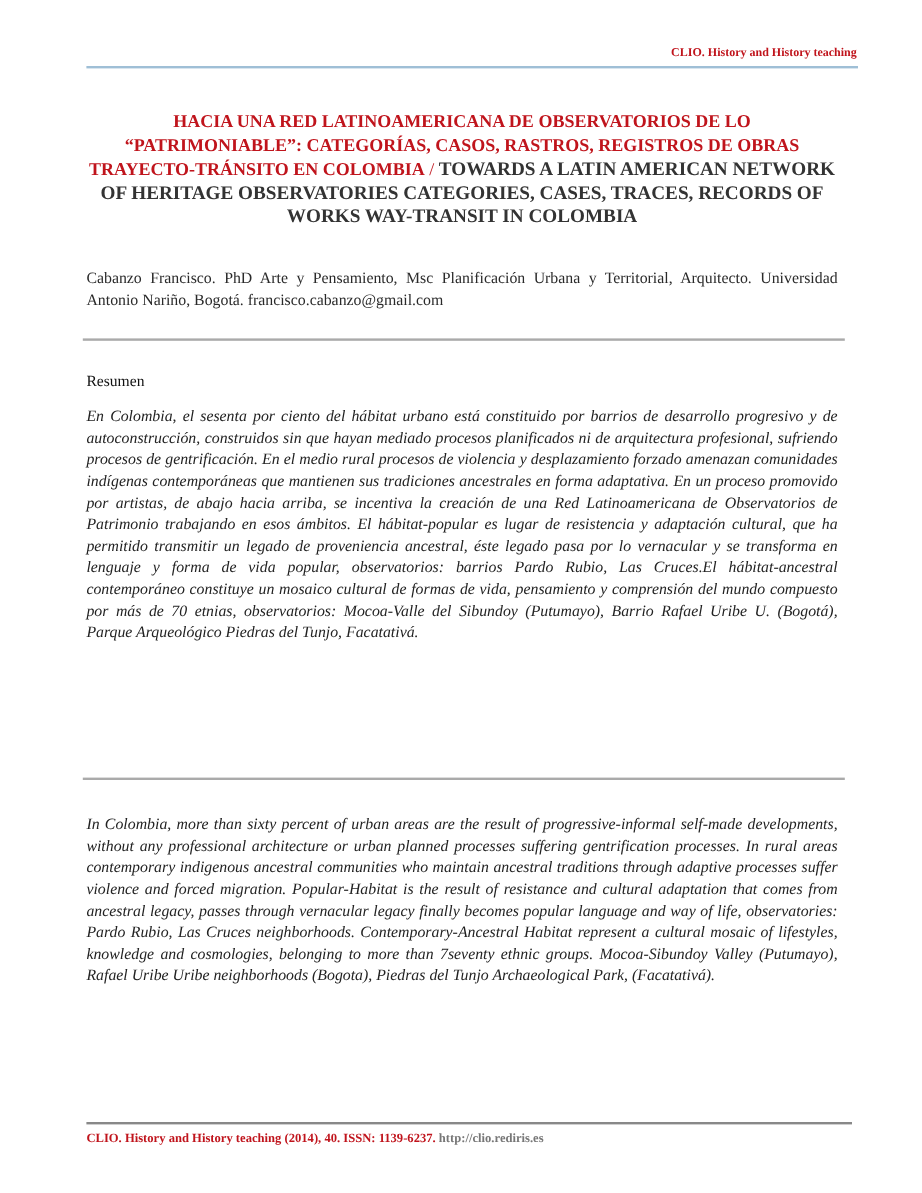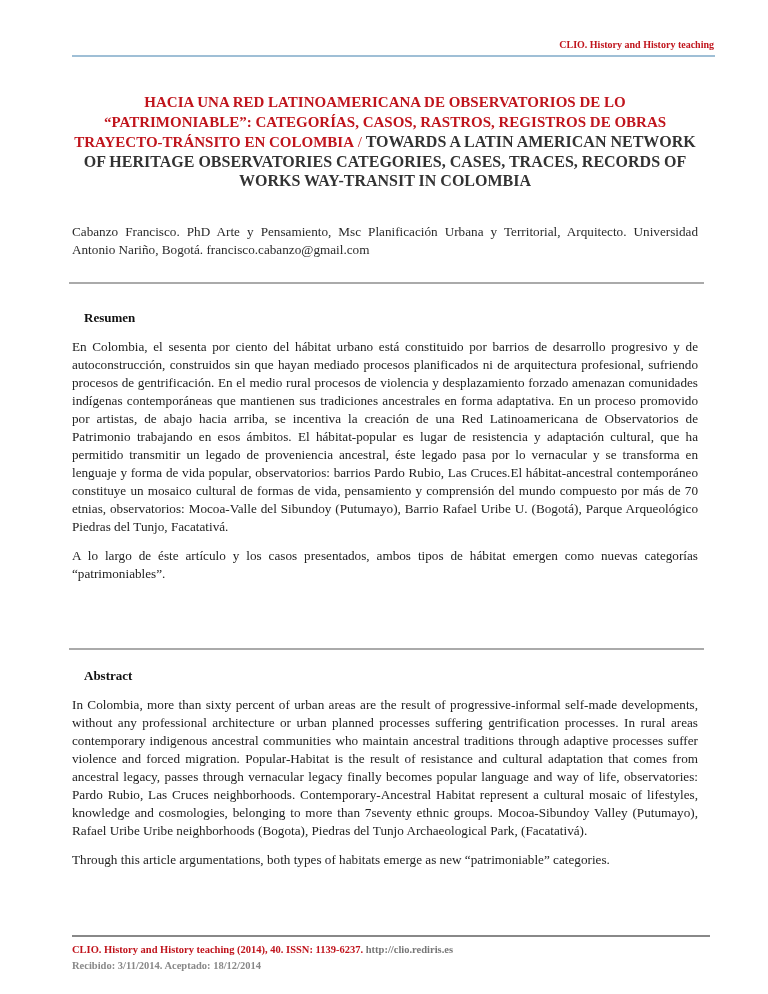--- a/index.html
+++ b/index.html
@@ -13,22 +13,22 @@
     .title-es { font-weight: bold; color: #c0141c; font-size: 15px; }
     .title-en { color: #333; font-size: 16px; line-height: 14px; font-weight: bold; }
     .title-sep { color: #c0141c; font-size: 15px; }
 
     .authors { position: absolute; left: 72px; top: 195px; width: 626px; font-size: 13.2px; line-height: 18px; text-align: justify; color: #2a2a2a; margin-top: 28px; }
     .author { margin: 0 0 7px 0; text-align: justify; text-align-last: left; }
 
     .rule { position: absolute; left: 69px; width: 635px; height: 2px; background: #aaaaaa; }
 
     .section { position: absolute; left: 72px; width: 626px; font-size: 13.2px; line-height: 18px; color: #222; }
-    .section h2 { margin: 0 0 8px 12px; font-size: 13px; font-weight: bold; color: #111; }
-    .section p { margin: 11px 0 7px 0; text-align: justify; }
+    .section h2 { margin: 0 0 8px 0; font-size: 13px; font-weight: normal; color: #111; }
+    .section p { margin: 11px 0 7px 0; text-align: justify; font-style: italic; }
     .kw-label { font-weight: bold; }
     .keywords { text-align: justify; }
 
     .foot-rule { position: absolute; left: 72px; top: 935px; width: 638px; height: 2px; background: #888; }
     .footer { position: absolute; left: 72px; top: 942px; width: 638px; text-align: left; font-weight: bold; font-size: 10.5px; line-height: 16px; }
     .foot-journal { color: #c0141c; }
     .foot-url { color: #777; }
     .foot-dates { color: #888; }
   </style>
 </head>
@@ -45,30 +45,26 @@
 
   <div class="authors">
     <p class="author">Cabanzo Francisco. PhD Arte y Pensamiento, Msc Planificación Urbana y Territorial, Arquitecto. Universidad Antonio Nariño, Bogotá.  francisco.cabanzo@gmail.com</p>
   </div>
 
   <div class="rule" style="top:282px;"></div>
 
   <div class="section" style="top:309px;">
     <h2>Resumen</h2>
     <p>En Colombia, el sesenta por ciento del hábitat urbano está constituido por barrios de desarrollo progresivo y de autoconstrucción, construidos sin que hayan mediado procesos planificados ni de arquitectura profesional, sufriendo procesos de gentrificación. En el medio rural procesos de violencia y desplazamiento forzado amenazan comunidades indígenas contemporáneas que mantienen sus tradiciones ancestrales en forma adaptativa. En un proceso promovido por artistas, de abajo hacia arriba, se incentiva la creación de una Red Latinoamericana de Observatorios de Patrimonio trabajando en esos ámbitos. El hábitat-popular es lugar de resistencia y adaptación cultural, que ha permitido transmitir un legado de proveniencia ancestral, éste legado pasa por lo vernacular y se transforma en lenguaje y forma de vida popular, observatorios: barrios Pardo Rubio, Las Cruces.El hábitat-ancestral contemporáneo constituye un mosaico cultural de formas de vida, pensamiento y comprensión del mundo compuesto por más de 70 etnias, observatorios: Mocoa-Valle del Sibundoy (Putumayo), Barrio Rafael Uribe U. (Bogotá), Parque Arqueológico Piedras del Tunjo, Facatativá.</p>
-    <p>A lo largo de éste artículo y los casos presentados, ambos tipos de hábitat emergen como nuevas categorías “patrimoniables”.</p>
   </div>
 
   <div class="rule" style="top:648px;"></div>
 
   <div class="section" style="top:667px;">
-    <h2>Abstract</h2>
     <p>In Colombia, more than sixty percent of urban areas are the result of progressive-informal self-made developments, without any professional architecture or urban planned processes suffering gentrification processes. In rural areas contemporary indigenous ancestral communities who maintain ancestral traditions through adaptive processes suffer violence and forced migration. Popular-Habitat is the result of resistance and cultural adaptation that comes from ancestral legacy, passes through vernacular legacy finally becomes popular language and way of life, observatories: Pardo Rubio, Las Cruces neighborhoods. Contemporary-Ancestral Habitat represent a cultural mosaic of lifestyles, knowledge and cosmologies, belonging to more than 7seventy ethnic groups.  Mocoa-Sibundoy Valley (Putumayo), Rafael Uribe Uribe neighborhoods (Bogota), Piedras del Tunjo Archaeological Park, (Facatativá).</p>
-    <p>Through this article argumentations, both types of habitats emerge as new “patrimoniable” categories.</p>
   </div>
 
   <div class="foot-rule"></div>
   <div class="footer">
     <div><span class="foot-journal">CLIO. History and History teaching (2014), 40. ISSN: 1139-6237.</span><span class="foot-url"> http://clio.rediris.es</span></div>
-    <div class="foot-dates">Recibido: 3/11/2014. Aceptado: 18/12/2014</div>
   </div>
 
 </div>
 
 </body></html>

